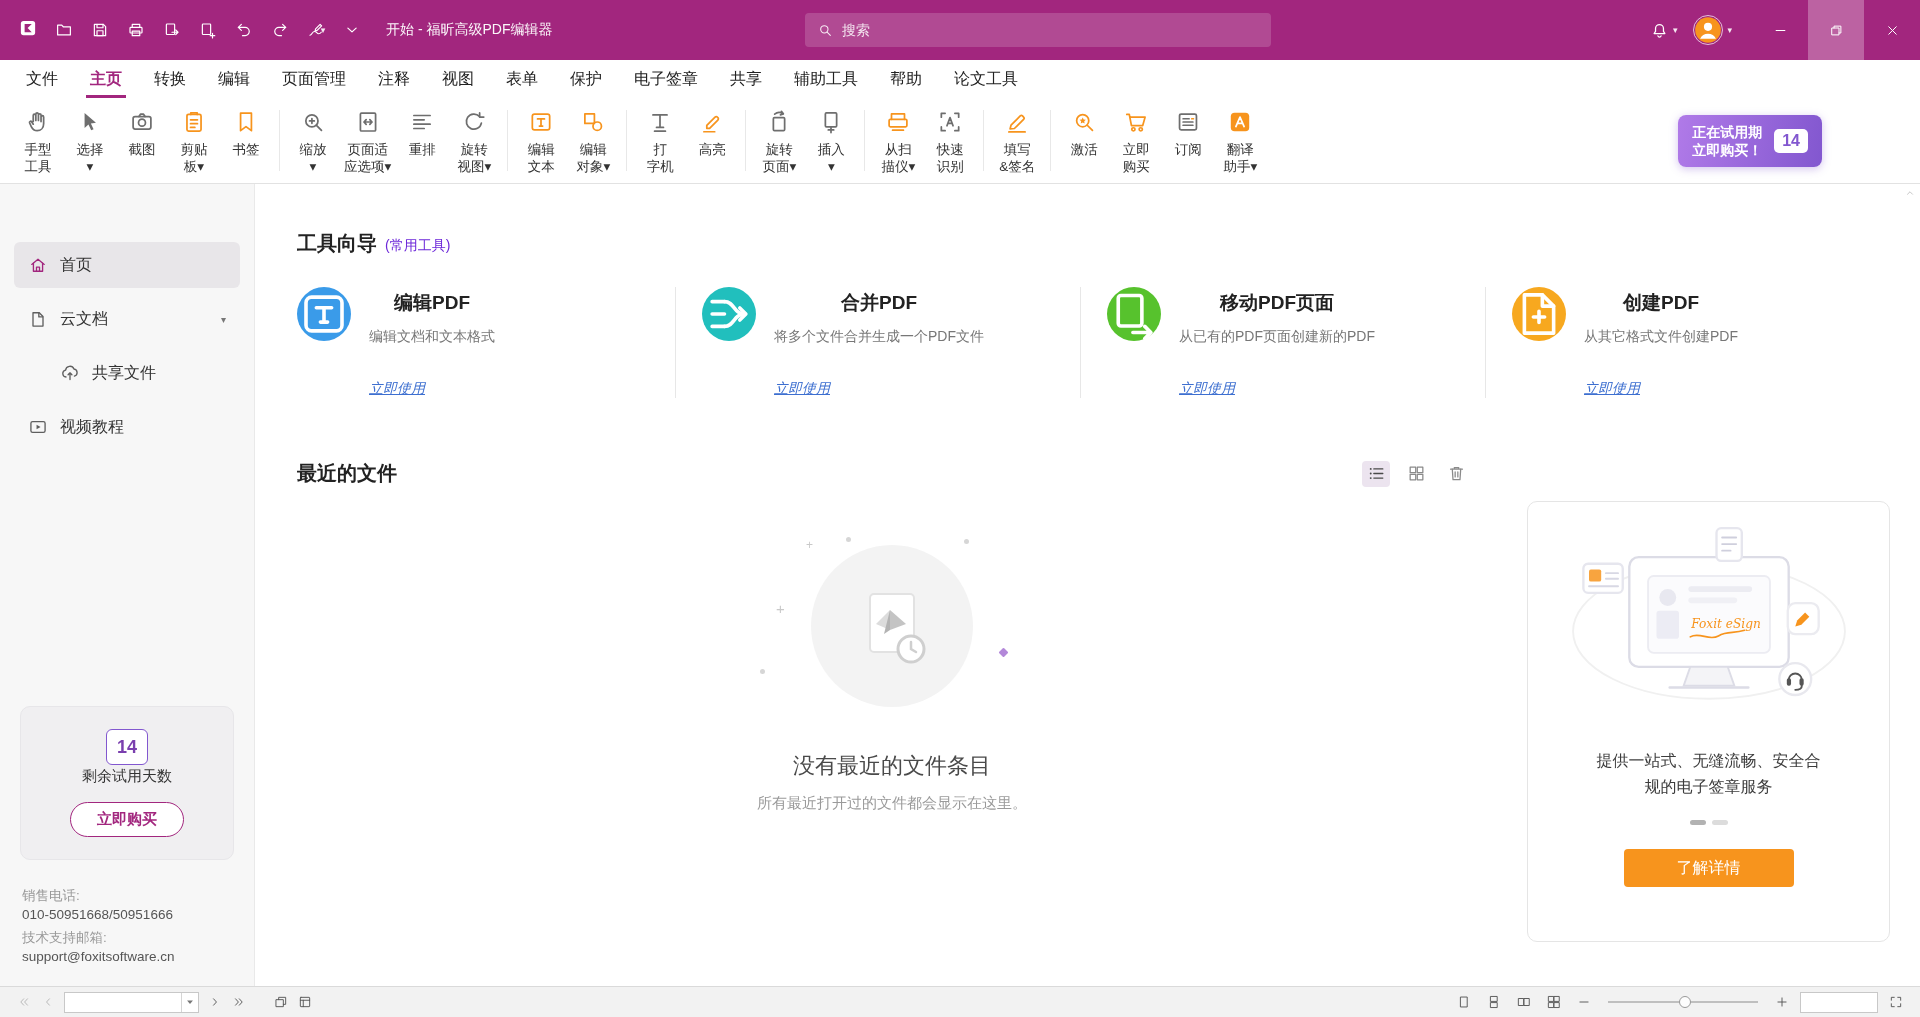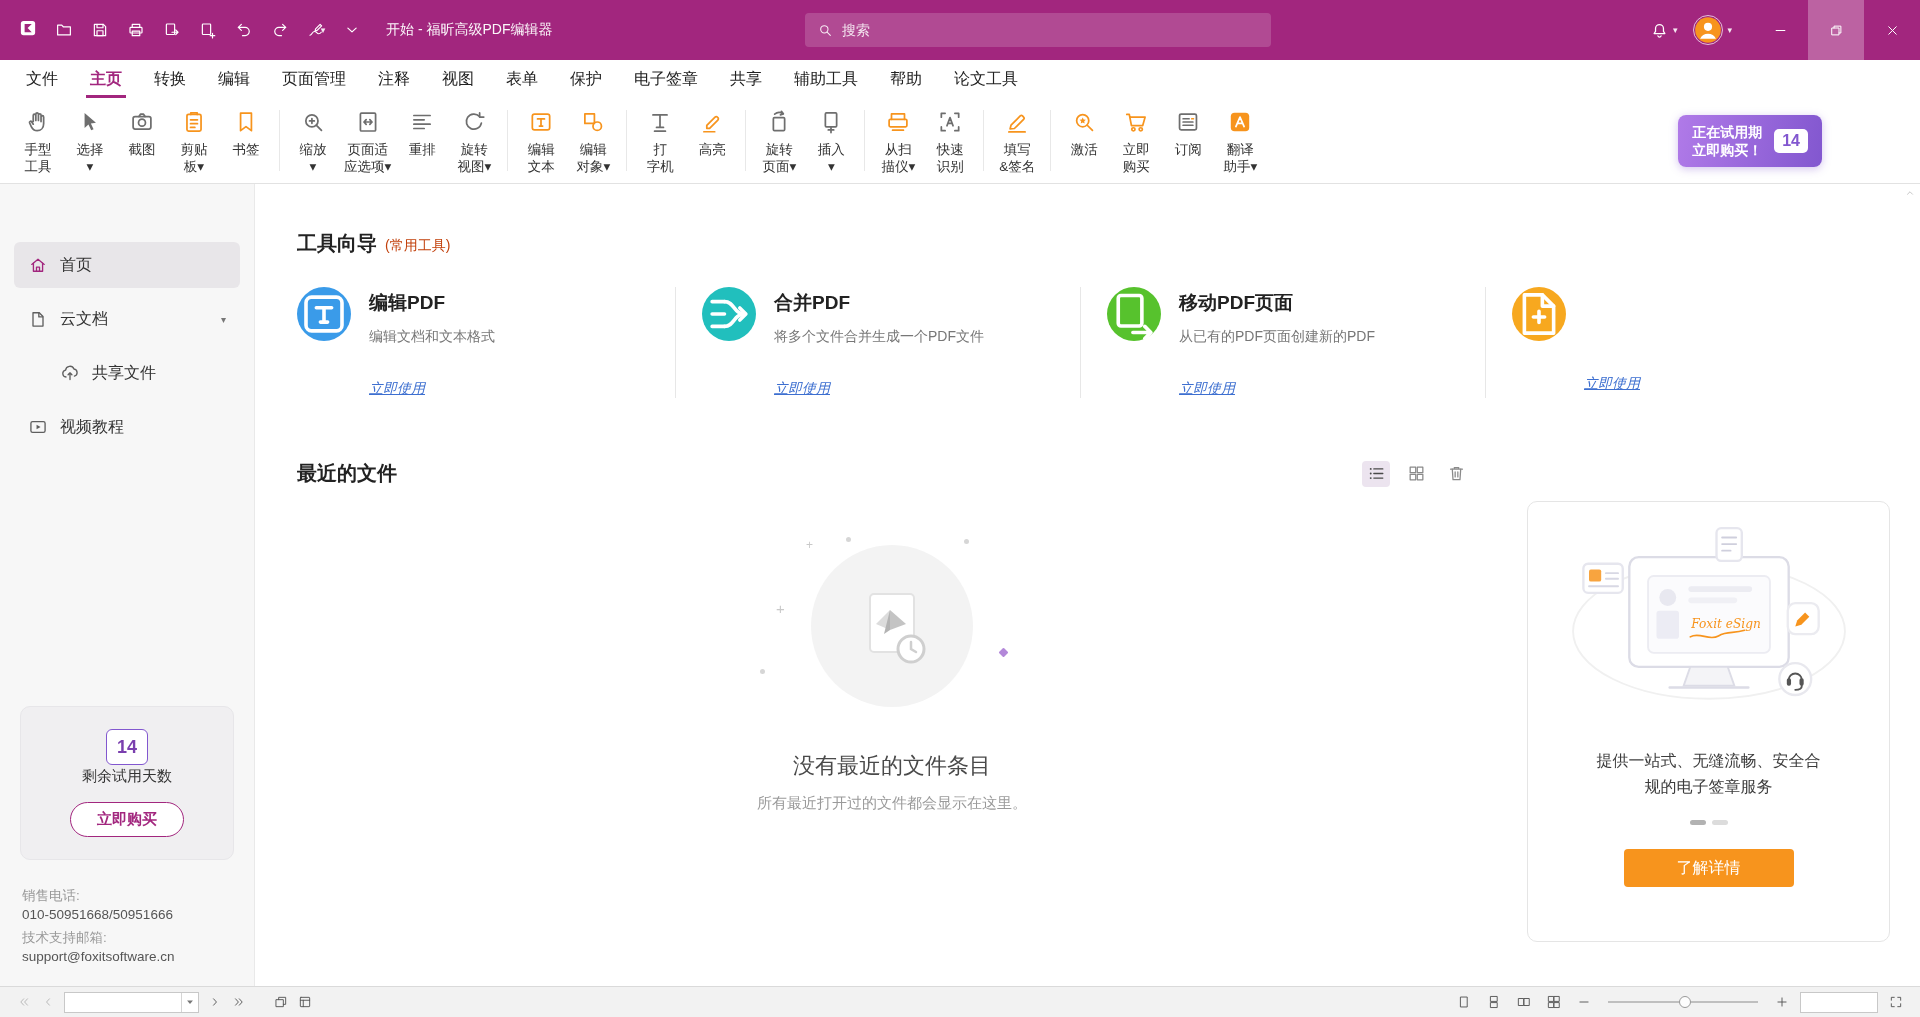--- a/index.html
+++ b/index.html
@@ -69,26 +69,26 @@
   .contact .c-value { color:#555; margin-bottom:4px; }
   .contact .c-value.email { margin-bottom:0; }
 
   
   .content { flex:1; background:#fff; position:relative; padding:46px 30px 0 42px; display:flex; flex-direction:column; min-width:0;gap:16px; }
   .content-scroll-up { position:absolute; top:3px; right:4px; color:#b9b9b9; }
   .content-scroll-up svg { width:12px; height:12px; }
 
   .wizard-head { display:flex; align-items:baseline; gap:8px; }
   .wizard-title { font-size:20px; font-weight:bold; color:#222; }
-  .wizard-sub { font-size:14px; color:#c2410c; }
+  .wizard-sub { font-size:14px; color:#6d28d9; }
   .wizard-cards { display:flex; margin-top:30px; }
   .wizard-card { flex:1; display:flex; flex-direction:column; padding-right:26px; border-right:1px solid #e7e7e7; cursor:pointer; }
   .wizard-card + .wizard-card { padding-left:26px; }
   .wizard-card:last-child { border-right:none; }
-  .wc-top { display:flex; gap:18px; }
+  .wc-top { display:flex; gap:18px;text-align:center; }
   .wc-icon { width:54px; height:54px; border-radius:50%; flex:0 0 auto; display:flex; align-items:center; justify-content:center; color:#fff; }
   .wc-icon svg { width:30px; height:30px; }
   .wc-title { font-size:19px; font-weight:bold; color:#222; margin-top:3px; }
   .wc-desc { font-size:14px; color:#777; margin-top:12px; }
   .wc-link { margin-top:34px; margin-left:72px; font-size:14px; color:#3D6FD0; text-decoration:underline; cursor:pointer; align-self:flex-start;font-style:italic; }
 
   .recent { margin-top:46px; flex:1; display:flex; flex-direction:column; min-height:0; }
   .recent-head { display:flex; align-items:center; }
   .recent-title { font-size:20px; font-weight:bold; color:#222; }
   .recent-views { margin-left:auto; margin-right:420px; display:flex; gap:12px; align-items:center; }
@@ -667,20 +667,24 @@
             </div>
             <div class="wizard-card">
               <div class="wc-top">
                 <span class="wc-icon" style="background: rgb(247, 168, 31);">
                   <svg viewBox="0 0 24 24" fill="none" stroke="currentColor" stroke-width="1.6" stroke-linecap="round" stroke-linejoin="round" style="width: 100%; height: 100%;">
                     <path d="M5.5 20.5v-17h8l5 5v12z"></path>
                     <path d="M13.5 3.5v5h5"></path>
                     <path d="M12 10.8v5M9.5 13.3h5"></path>
                   </svg>
                 </span>
+                <div>
+                  <div class="wc-title">创建PDF</div>
+                  <div class="wc-desc">从其它格式文件创建PDF</div>
+                </div>
               </div>
               <a class="wc-link">立即使用</a>
             </div>
           </div>
       </section>
 
       <section class="recent">
         <div class="recent-head">
           <span class="recent-title">最近的文件</span>
           <span class="recent-views">

